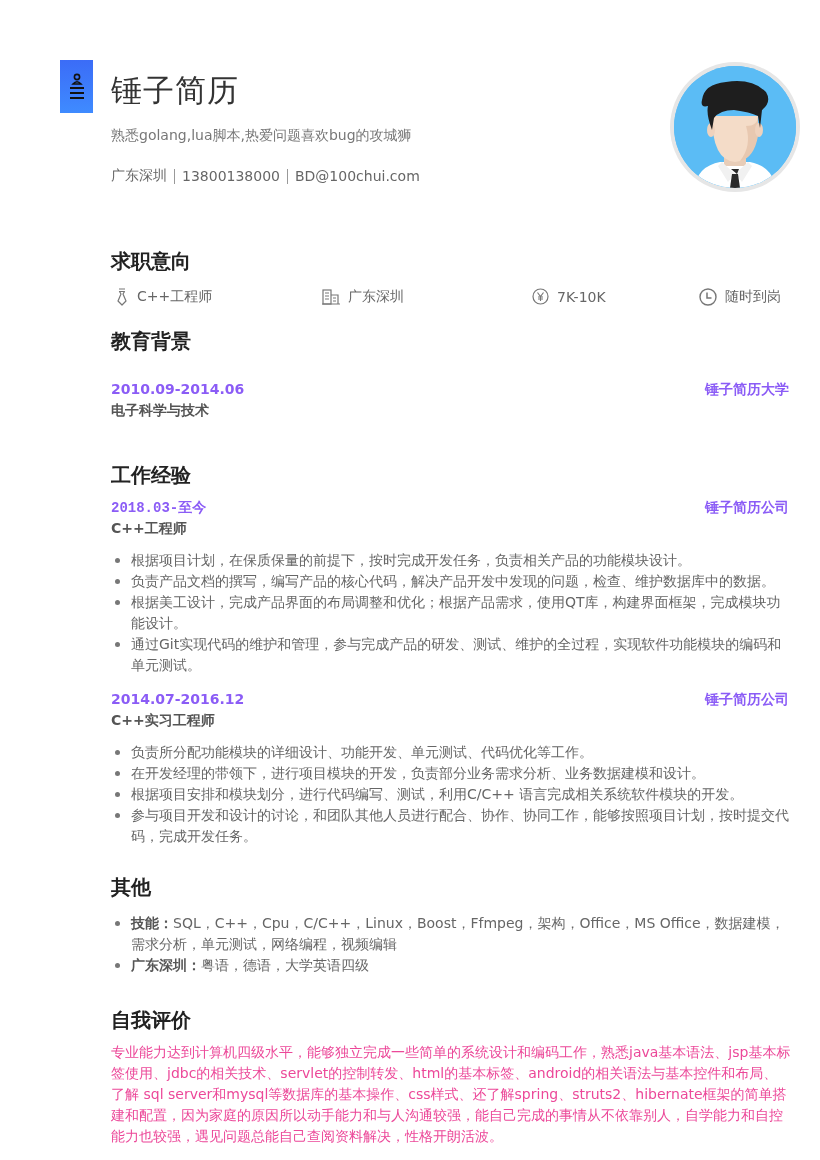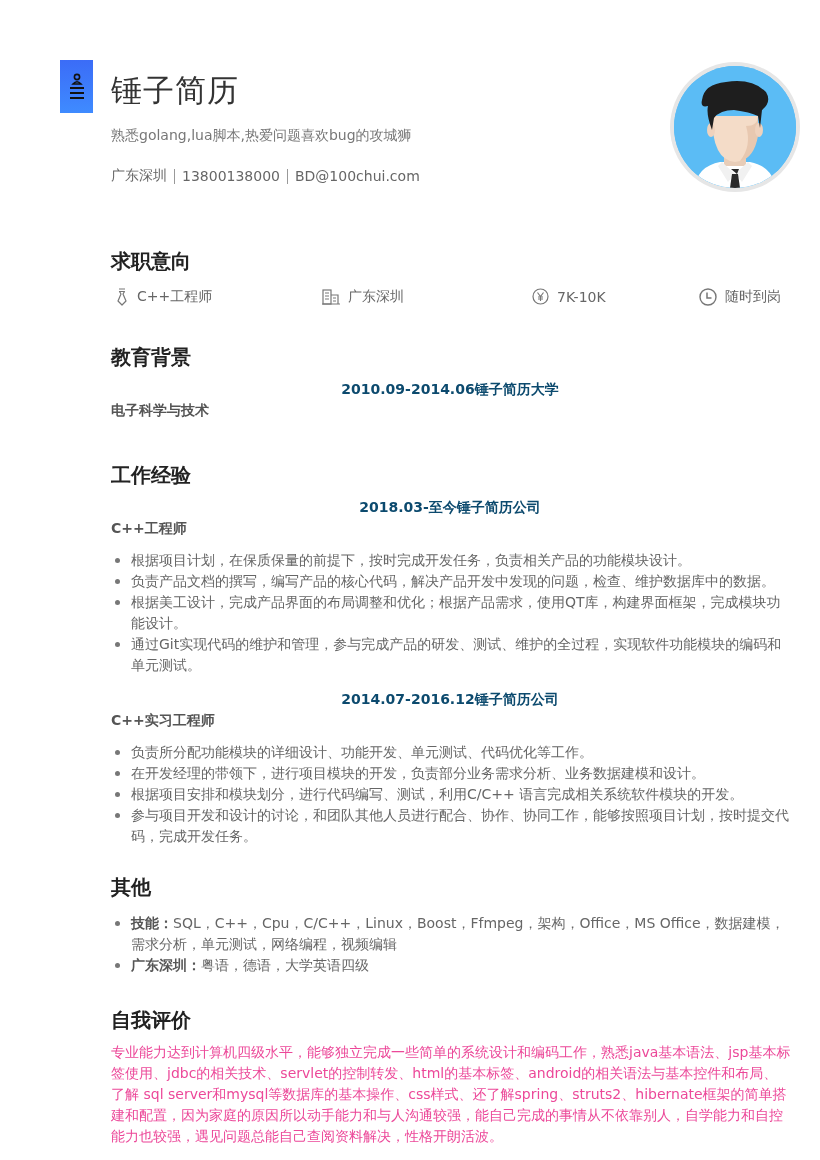--- a/index.html
+++ b/index.html
@@ -50,22 +50,22 @@
 
     .intent-row {
       position: absolute; left: 111px; top: 288px; width: 680px; height: 20px;
       font-size: 14px; color: #666;
     }
     .intent-item { position: absolute; top: 0; display: flex; align-items: center; }
     .intent-item svg { margin-right: 8px; }
 
     .row-line {
       position: absolute; left: 111px; width: 678px;
-      font-size: 14px; font-weight: bold; color: #0c4a6e;
-      display: flex; justify-content: center;
+      font-size: 14px; font-weight: bold; color: #8b5cf6;
+      display: flex; justify-content: space-between;
     }
     .sub-line {
       position: absolute; left: 111px; font-size: 14px; font-weight: bold; color: #555;
     }
 
     .bullets {
       position: absolute; left: 111px; width: 680px; list-style: none;
       font-size: 14px; color: #666; line-height: 21px;
     }
     .bullets li { position: relative; padding-left: 20px; }
@@ -156,30 +156,30 @@
     </div>
     <div class="intent-item" style="left:588px;">
       <svg width="18" height="18" viewBox="0 0 18 18">
         <circle cx="9" cy="9" r="8" fill="none" stroke="#777" stroke-width="1.4"></circle>
         <path d="M8 4.5 V10 H12.5" fill="none" stroke="#777" stroke-width="1.5"></path>
       </svg>
       <span>随时到岗</span>
     </div>
   </div>
 
-  <div class="section-title" style="top:344px;">教育背景</div>
+  <div class="section-title" style="top:328px;">教育背景</div>
   <div class="row-line" style="top:381px;">
     <span>2010.09-2014.06</span>
     <span>锤子简历大学</span>
   </div>
   <div class="sub-line" style="top:402px;">电子科学与技术</div>
 
   <div class="section-title" style="top:462px;">工作经验</div>
 
-  <div class="row-line" style="top:499px;">
+  <div class="row-line" style="top:499px;font-family:Liberation Mono, monospace;">
     <span>2018.03-至今</span>
     <span>锤子简历公司</span>
   </div>
   <div class="sub-line" style="top:520px;">C++工程师</div>
   <ul class="bullets" style="top:550px;">
     <li>根据项目计划，在保质保量的前提下，按时完成开发任务，负责相关产品的功能模块设计。</li>
     <li>负责产品文档的撰写，编写产品的核心代码，解决产品开发中发现的问题，检查、维护数据库中的数据。</li>
     <li>根据美工设计，完成产品界面的布局调整和优化；根据产品需求，使用QT库，构建界面框架，完成模块功能设计。</li>
     <li>通过Git实现代码的维护和管理，参与完成产品的研发、测试、维护的全过程，实现软件功能模块的编码和单元测试。</li>
   </ul>

